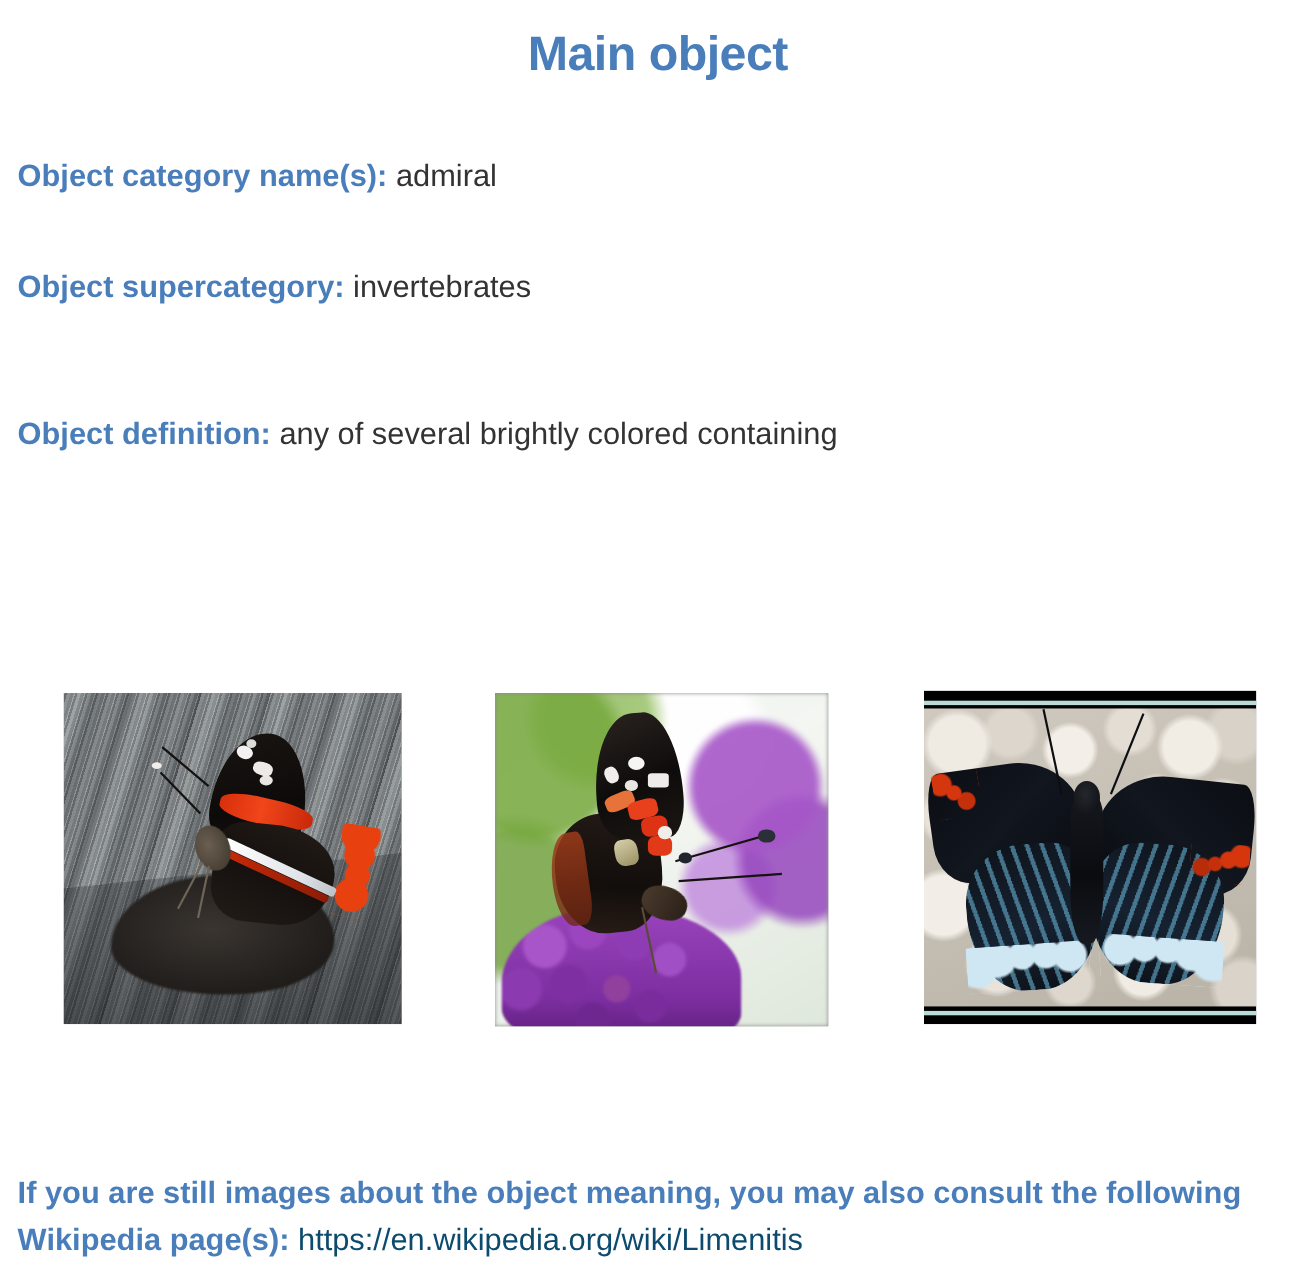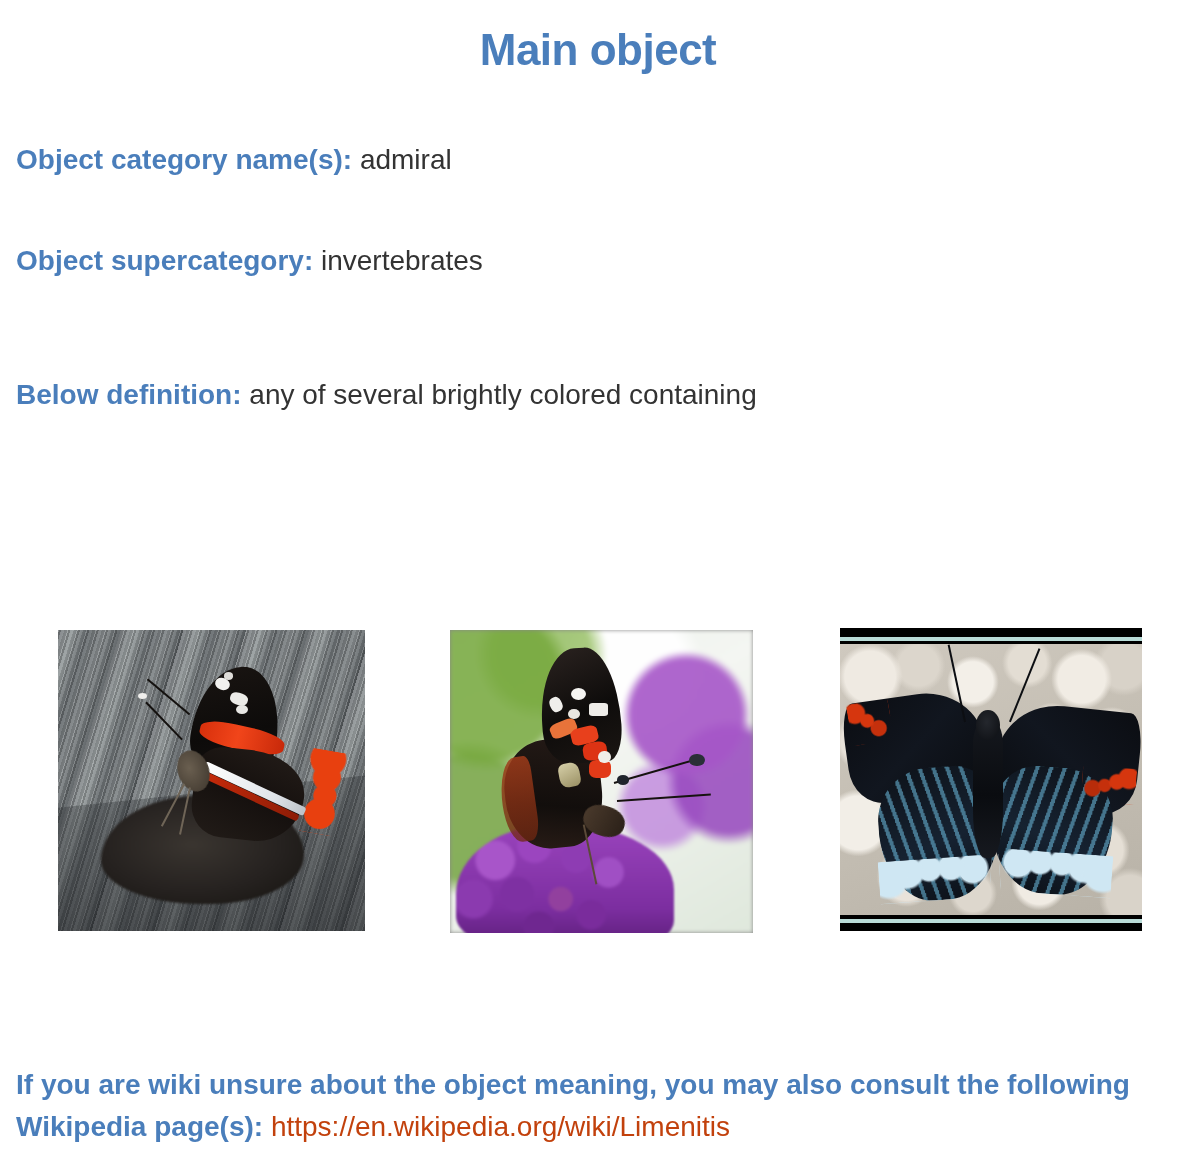--- a/index.html
+++ b/index.html
@@ -65,21 +65,21 @@
     left: 16px;
     top: 1036px;
     width: 1150px;
     color: #4a7ebb;
     font-size: 28px;
     font-weight: bold;
     line-height: 42px;
   }
   .footer-url {
     font-weight: normal;
-    color: #c2410c;
+    color: #0c4a6e;
   }
 
   
   .gallery {
     position: absolute;
     left: 0;
     top: 628px;
     width: 1196px;
     height: 305px;
   }
@@ -388,21 +388,21 @@
     <span class="field-label">Object category name(s):</span>
     <span class="field-value">admiral</span>
   </div>
 
   <div class="field-row row-supercat">
     <span class="field-label">Object supercategory:</span>
     <span class="field-value">invertebrates</span>
   </div>
 
   <div class="field-row row-definition">
-    <span class="field-label">Below definition:</span>
+    <span class="field-label">Object definition:</span>
     <span class="field-value">any of several brightly colored containing</span>
   </div>
 
 
   <div class="gallery">
 
     <div class="thumb thumb-1">
       <div class="scene deck"></div>
       <div class="deck-dark-band"></div>
       <div class="debris"></div>
@@ -465,15 +465,15 @@
       <div class="bar-top">
         <div class="bar-line"></div>
       </div>
       <div class="bar-bottom">
         <div class="bar-line"></div>
       </div>
     </div>
 
   </div>
 
-  <p class="footer-text"><span>If you are wiki unsure about the object meaning, you may also consult the following Wikipedia page(s):</span> <span class="footer-url">https://en.wikipedia.org/wiki/Limenitis</span></p>
+  <p class="footer-text"><span>If you are still images about the object meaning, you may also consult the following Wikipedia page(s):</span> <span class="footer-url">https://en.wikipedia.org/wiki/Limenitis</span></p>
 
 </div>
 
 </body></html>

